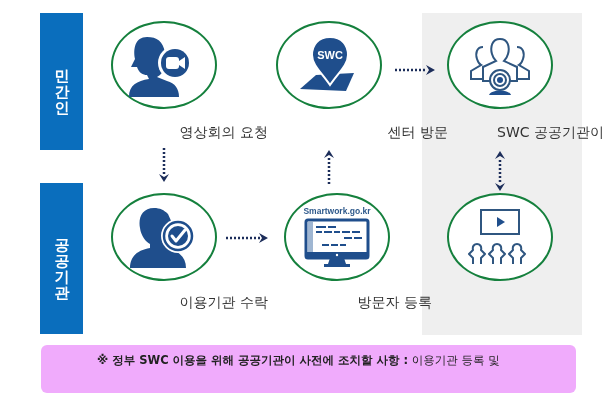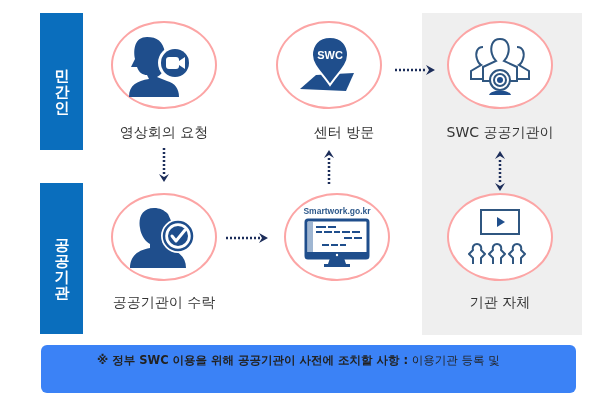--- a/index.html
+++ b/index.html
@@ -4,24 +4,24 @@
 <style>
   html, body { margin:0; padding:0; }
   body { width:616px; height:401px; background:#ffffff; position:relative; overflow:hidden;
          font-family:"DejaVu Sans","Liberation Sans",sans-serif; color:#333; }
   .abs { position:absolute; }
   .rowbar { position:absolute; left:40px; width:43px; background:#0a6ebd; color:#fff;
             display:flex; align-items:center; justify-content:center; }
   .rowbar span { writing-mode:vertical-rl; text-orientation:upright; font-weight:bold;
                  font-size:15px; letter-spacing:1px; line-height:1; }
   .gray-panel { position:absolute; left:422px; top:13px; width:160px; height:322px; background:#efefef; }
-  .circle { position:absolute; width:106px; height:88px; border:2px solid #fca5a5; border-radius:50%;
+  .circle { position:absolute; width:106px; height:88px; border:2px solid #15803d; border-radius:50%;
             background:#fff; box-sizing:border-box; display:flex; align-items:center; justify-content:center; }
-  .label { position:absolute; width:160px; text-align:center; font-size:14px; color:#333; line-height:20px; }
-  .note { position:absolute; left:41px; top:345px; width:535px; height:48px; background:#3b82f6;
+  .label { position:absolute; width:160px; text-align:right; font-size:14px; color:#333; line-height:20px;margin-left:24px; }
+  .note { position:absolute; left:41px; top:345px; width:535px; height:48px; background:#f0abfc;
           border-radius:6px; font-size:11.5px; color:#222; }
   .note .l1 { position:absolute; left:56px; top:8px; white-space:nowrap; }
   .note .l1 b { font-weight:bold; }
   .note .l2 { position:absolute; left:348px; top:26px; white-space:nowrap; }
   svg { display:block; }
 </style>
 </head>
 <body>
 
 <div class="rowbar" style="top:13px;height:137px;">
@@ -70,21 +70,21 @@
 
 <div class="circle" style="left:111px;top:193px;">
   <svg width="72" height="62" viewBox="0 0 72 62">
     <path d="M26 2 C14 2 10 12 12 22 C13 30 18 36 22 38 L22 42 C10 44 2 50 2 62 L58 62 C58 52 52 46 40 42 L40 38 C44 36 46 32 48 26 L40 8 C36 4 32 2 26 2 Z" fill="#1f4e8c"></path>
     <circle cx="50" cy="30" r="17" fill="#fff"></circle>
     <circle cx="50" cy="30" r="14" fill="none" stroke="#1f4e8c" stroke-width="2.5"></circle>
     <circle cx="50" cy="30" r="10" fill="#1f4e8c"></circle>
     <path d="M44 30 L48 35 L57 24" fill="none" stroke="#fff" stroke-width="3" stroke-linecap="round" stroke-linejoin="round"></path>
   </svg>
 </div>
-<div class="label" style="left:84px;top:292px;">공공기관이 수락</div>
+<div class="label" style="left:84px;top:292px;">이용기관 수락</div>
 
 <div class="circle" style="left:284px;top:193px;">
   <svg width="78" height="66" viewBox="0 0 78 66">
     <text x="39" y="10" text-anchor="middle" font-size="8.5" font-weight="bold" fill="#2f5a8c" font-family="Liberation Sans, sans-serif">Smartwork.go.kr</text>
     <rect x="8" y="16" width="62" height="38" rx="2" fill="#fff" stroke="#1f4e8c" stroke-width="3"></rect>
     <rect x="10" y="18" width="5" height="34" fill="#9fb6d2"></rect>
     <g fill="#1f4e8c">
       <rect x="18" y="22" width="10" height="2"></rect>
         <rect x="30" y="22" width="8" height="2"></rect>
       <rect x="18" y="27" width="6" height="2"></rect>
@@ -98,35 +98,35 @@
         <rect x="33" y="40" width="7" height="2"></rect>
         <rect x="42" y="40" width="6" height="2"></rect>
       <rect x="8" y="48" width="62" height="6"></rect>
       <path d="M32 54 L46 54 L48 60 L30 60 Z"></path>
       <rect x="26" y="60" width="26" height="3"></rect>
     </g>
     <circle cx="39" cy="51" r="1.2" fill="#fff"></circle>
   </svg>
 </div>
 <div class="label" style="left:248px;top:292px;">
+  <div>방문자 등록</div>
 </div>
 
 <div class="circle" style="left:447px;top:193px;">
   <svg width="70" height="62" viewBox="0 0 70 62">
     <rect x="16" y="4" width="38" height="24" fill="none" stroke="#2f5680" stroke-width="2"></rect>
     <path d="M32 11 L40 16 L32 21 Z" fill="#1f4e8c"></path>
     <g fill="none" stroke="#2f5680" stroke-width="2" stroke-linejoin="round">
       <path d="M8 58 L8 52 L4 48 L8 44 C6 36 18 36 16 44 L20 48 L16 52 L16 58"></path>
       <path d="M28 58 L28 52 L24 48 L28 44 C26 36 38 36 36 44 L40 48 L36 52 L36 58"></path>
       <path d="M48 58 L48 52 L44 48 L48 44 C46 36 58 36 56 44 L60 48 L56 52 L56 58"></path>
     </g>
   </svg>
 </div>
 <div class="label" style="left:420px;top:292px;">
-  <div>기관 자체</div>
 </div>
 
 <svg class="abs" style="left:157px;top:146px;" width="14" height="40" viewBox="0 0 14 40">
   <line x1="7" y1="2" x2="7" y2="30" stroke="#1c2d5a" stroke-width="2.5" stroke-dasharray="2,2"></line>
   <path d="M2 28 L7 36 L12 28 L7 31 Z" fill="#1c2d5a"></path>
 </svg>
 
 <svg class="abs" style="left:322px;top:146px;" width="14" height="40" viewBox="0 0 14 40">
   <path d="M2 12 L7 4 L12 12 L7 9 Z" fill="#1c2d5a"></path>
   <line x1="7" y1="12" x2="7" y2="38" stroke="#1c2d5a" stroke-width="2.5" stroke-dasharray="2,2"></line>

